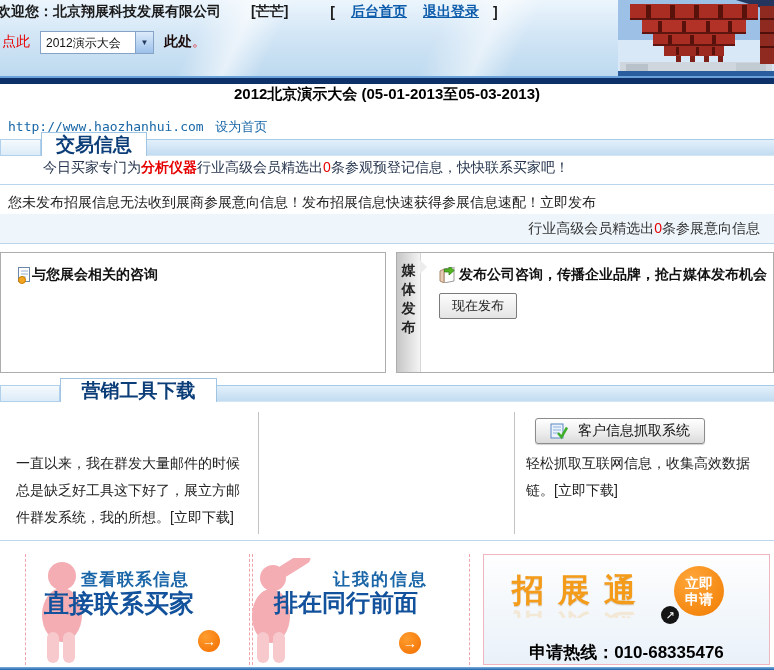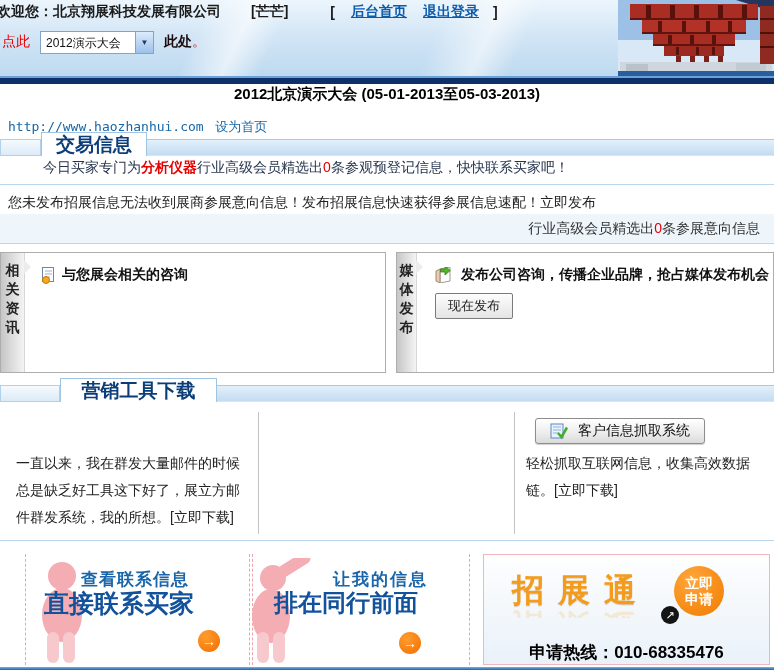--- a/index.html
+++ b/index.html
@@ -60,21 +60,21 @@
 
   
   .panel{top:252px;height:121px;border:1px solid #adadad;background:#fff;box-sizing:border-box;display:flex;}
   #panelA{left:0;width:386px;} #panelB{left:396px;width:378px;}
   .psidebar{width:24px;background:linear-gradient(90deg,#c6c6c6,#f4f4f4);border-right:1px solid #d6d6d6;
             position:relative;display:flex;justify-content:center;padding-top:8px;box-sizing:border-box;}
   .psidebar::after{content:"";position:absolute;top:7px;right:-7px;
             border-top:7px solid transparent;border-bottom:7px solid transparent;border-left:7px solid #ececec;}
   .vtext{width:16px;word-break:break-all;line-height:19px;font-weight:bold;font-size:14px;color:#222;text-align:center;}
   .pcontent{flex:1;padding:13px 4px 0 16px;}
-  .phead{display:flex;align-items:center;gap:6px;font-weight:bold;color:#111;white-space:nowrap;}
+  .phead{display:flex;align-items:center;font-weight:bold;color:#111;white-space:nowrap;}
   .btn-now{margin:9px 0 0 2px;padding:3px 12px;font-size:13px;color:#222;cursor:pointer;
            background:linear-gradient(#fdfdfd,#e4e4e4);border:1px solid #7b7b7b;border-radius:2px;}
 
   
   .vdiv{top:412px;width:1px;height:122px;background:#c3c3c3;}
   #vdiv1{left:258px;} #vdiv2{left:514px;}
   .tool-btn{position:absolute;display:flex;align-items:center;gap:9px;padding:4px 14px;height:26px;box-sizing:border-box;
             background:linear-gradient(#ffffff,#ececec 60%,#dadada);border:1px solid #8c8c8c;border-radius:3px;
             font-size:14px;color:#111;cursor:pointer;box-shadow:0 1px 1px rgba(0,0,0,.18);}
   #email-btn{left:20px;top:418px;} #capture-btn{left:535px;top:418px;}
@@ -208,23 +208,20 @@
     <span>您未发布招展信息无法收到展商参展意向信息！发布招展信息快速获得参展信息速配！</span><span class="lnk">立即发布</span>
   </div>
 
   <div class="abs" id="dailyrow">
     <span>行业高级会员精选出</span><span class="red">0</span><span>条参展意向信息</span>
   </div>
 
   <div class="abs hr" id="hr2"></div>
 
   <div class="abs panel" id="panelA">
-    <div class="psidebar">
-      <div class="vtext">相关资讯</div>
-    </div>
     <div class="pcontent">
       <div class="phead">
         <svg width="15" height="17">
           <rect x="1.5" y="0.5" width="11" height="14" fill="#fff" stroke="#6d87a8"></rect>
           <line x1="4" y1="4" x2="11" y2="4" stroke="#9ab0cc" stroke-width="1"></line>
           <line x1="4" y1="7" x2="11" y2="7" stroke="#9ab0cc" stroke-width="1"></line>
           <line x1="4" y1="10" x2="9" y2="10" stroke="#9ab0cc" stroke-width="1"></line>
           <circle cx="5" cy="13" r="3.5" fill="#f5a623" stroke="#c77d00"></circle>
         </svg>
         <span>与您展会相关的咨询</span>

